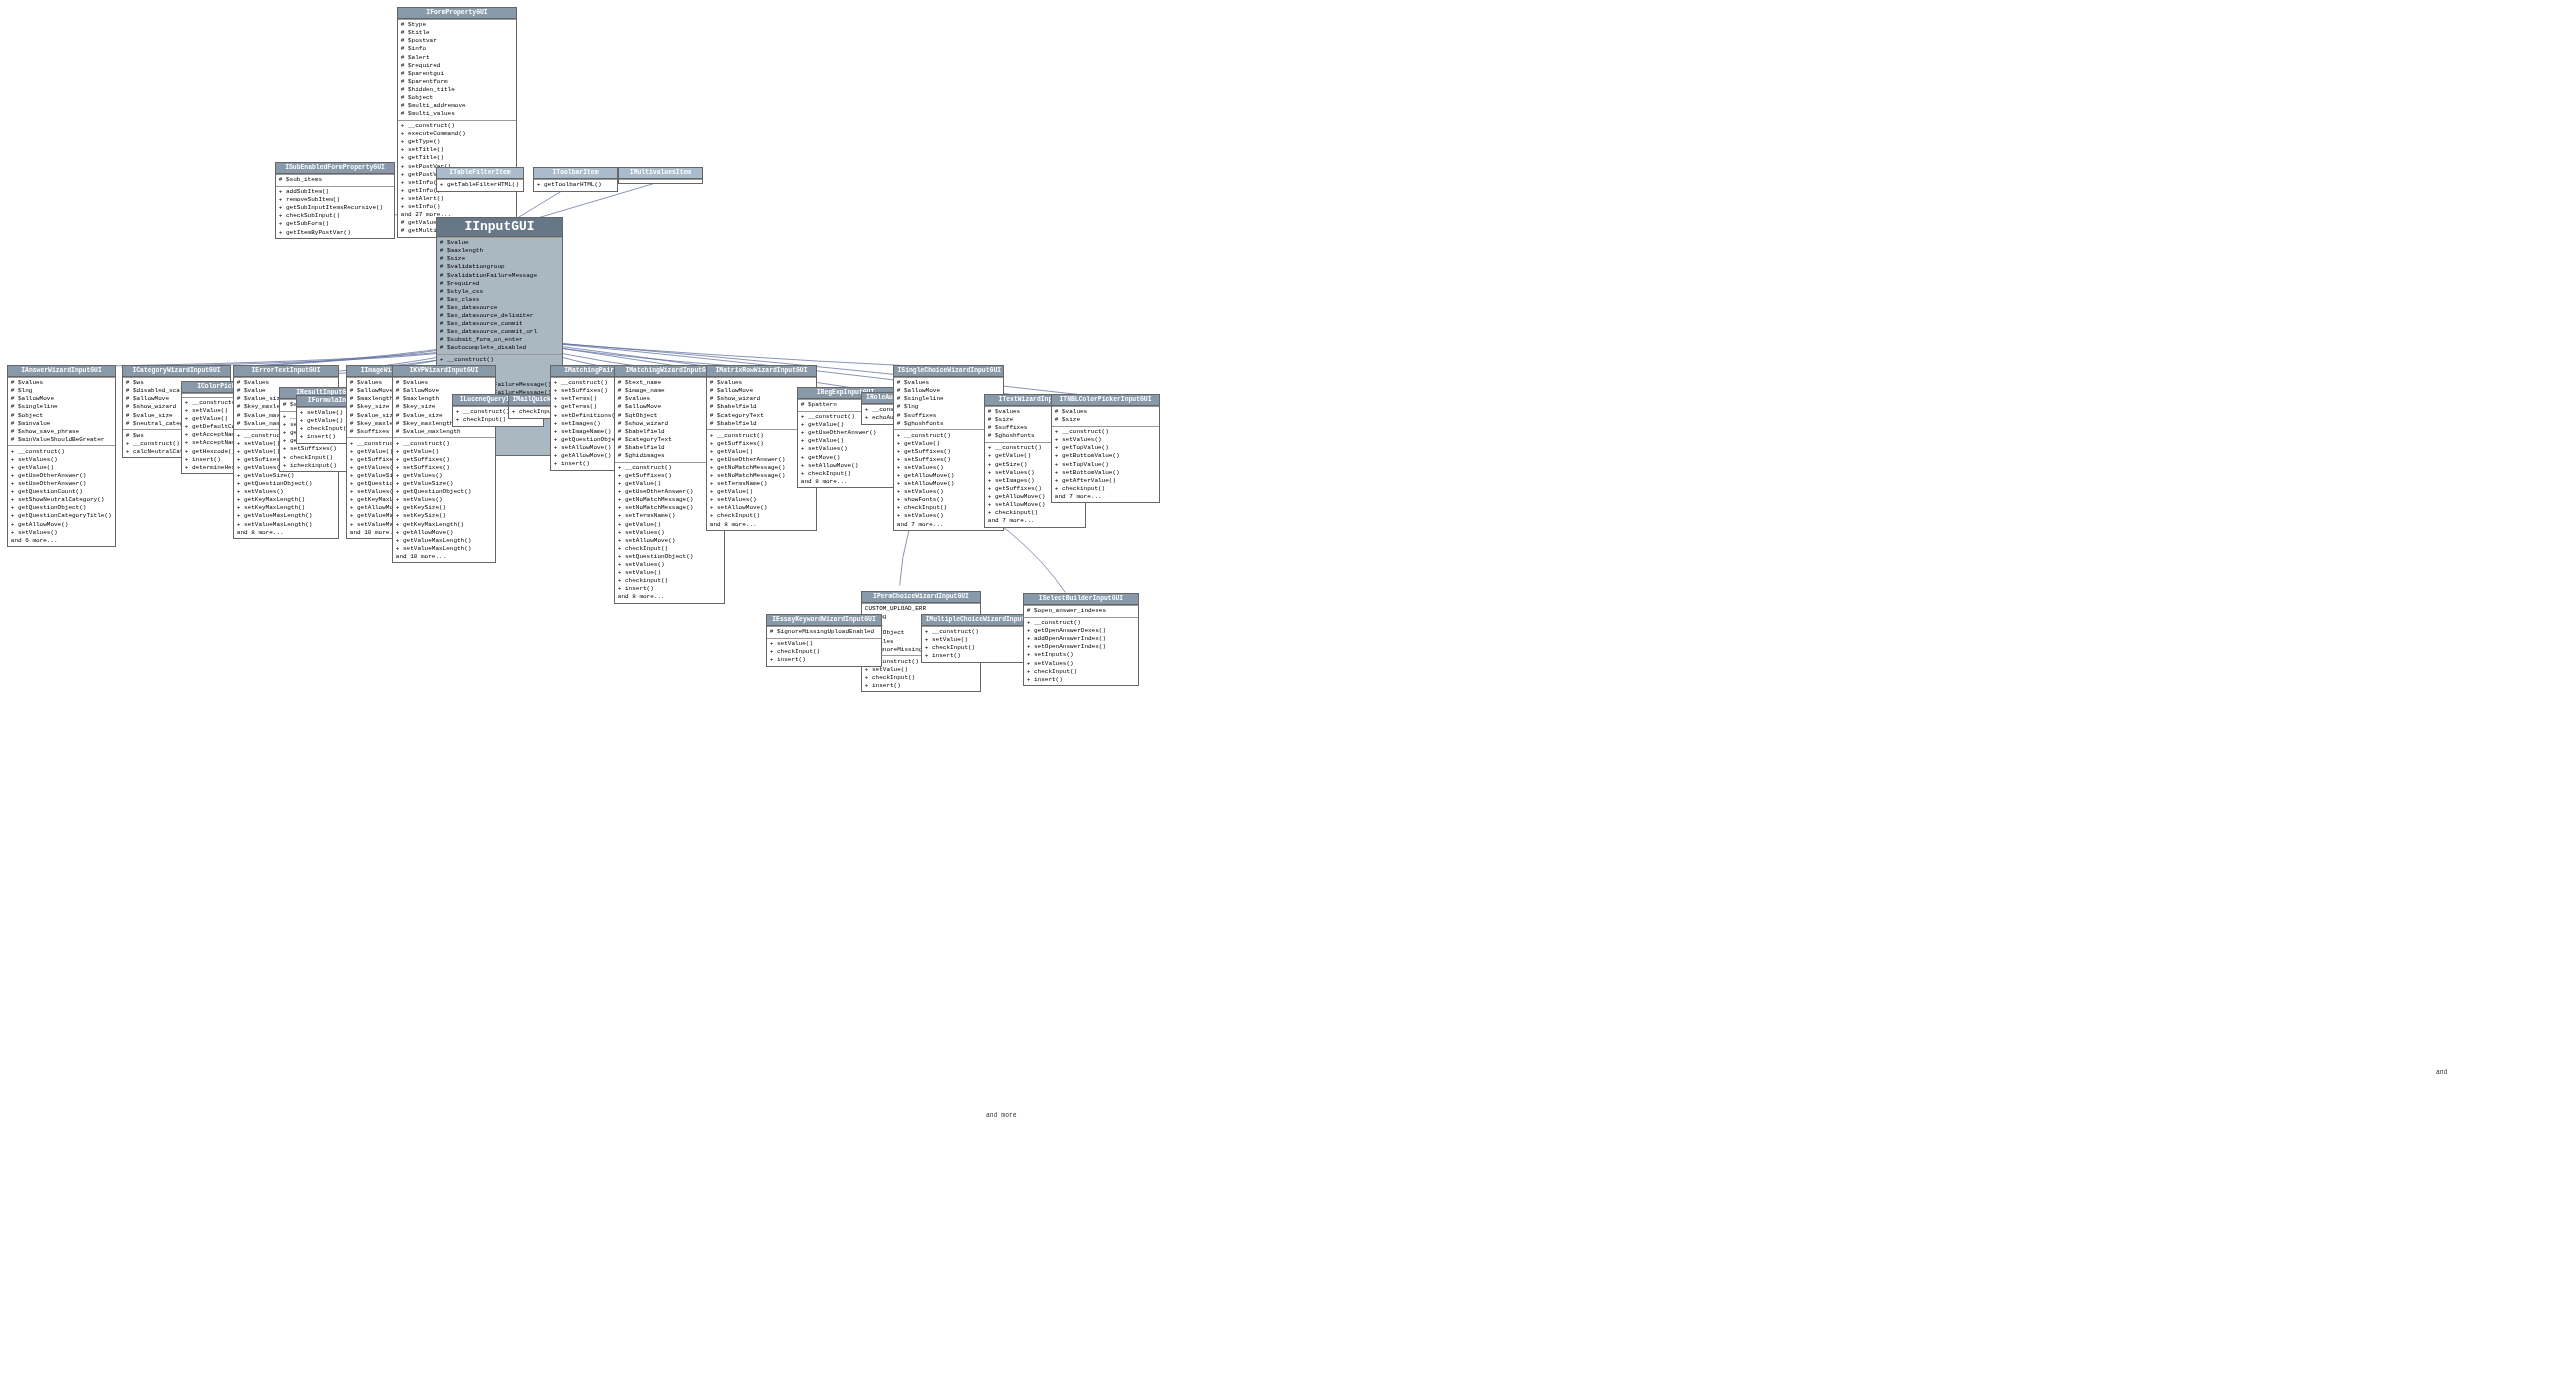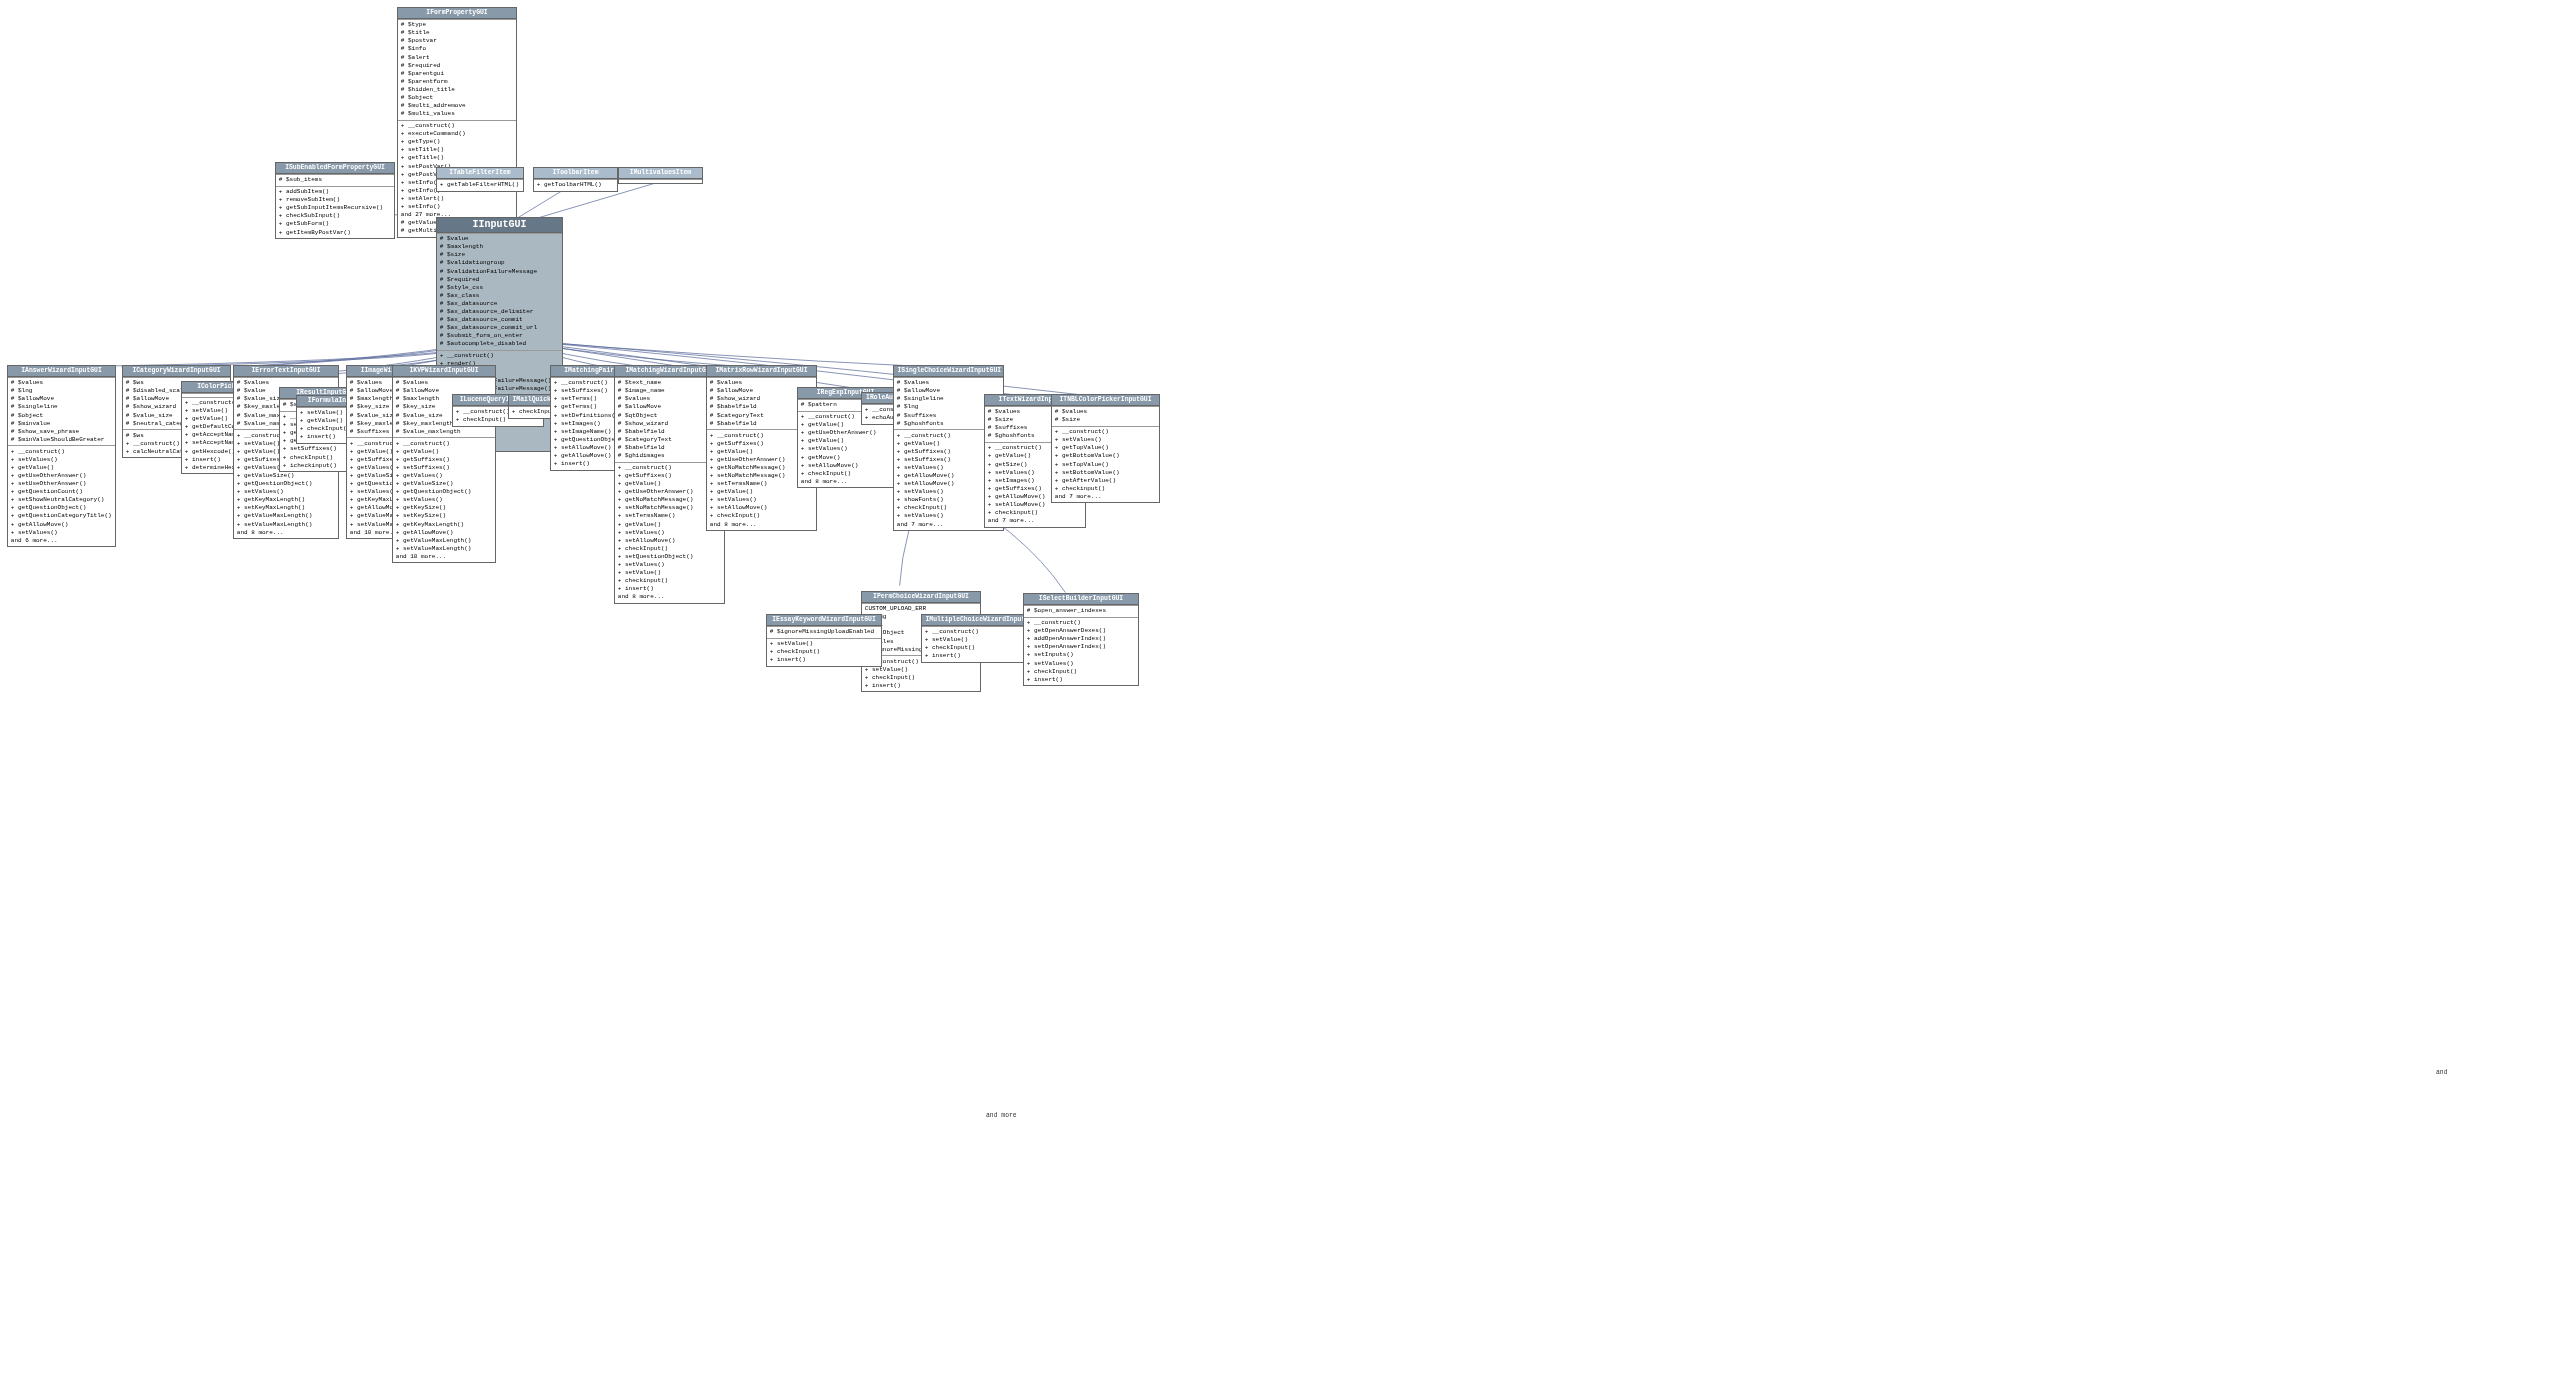--- a/index.html
+++ b/index.html
@@ -188,21 +188,21 @@
     </div>
   </div>
 
   <div class="uml-box" style="left:618px; top:167px; width:85px;">
     <div class="box-title light-gray">IMultivaluesItem</div>
     <div class="section">
     </div>
   </div>
 
   <div class="uml-box" style="left:436px; top:217px; width:127px; background:#8899aa;">
-    <div class="box-title gray" style="background:#667788; font-size:10px;">IInputGUI</div>
+    <div class="box-title gray" style="background:#667788; font-size:13px;">IInputGUI</div>
     <div class="section" style="background:#aab8c2;">
       <div class="item"># $value</div>
       <div class="item"># $maxlength</div>
       <div class="item"># $size</div>
       <div class="item"># $validationgroup</div>
       <div class="item"># $validationFailureMessage</div>
       <div class="item"># $required</div>
       <div class="item"># $style_css</div>
       <div class="item"># $ax_class</div>
       <div class="item"># $ax_datasource</div>

